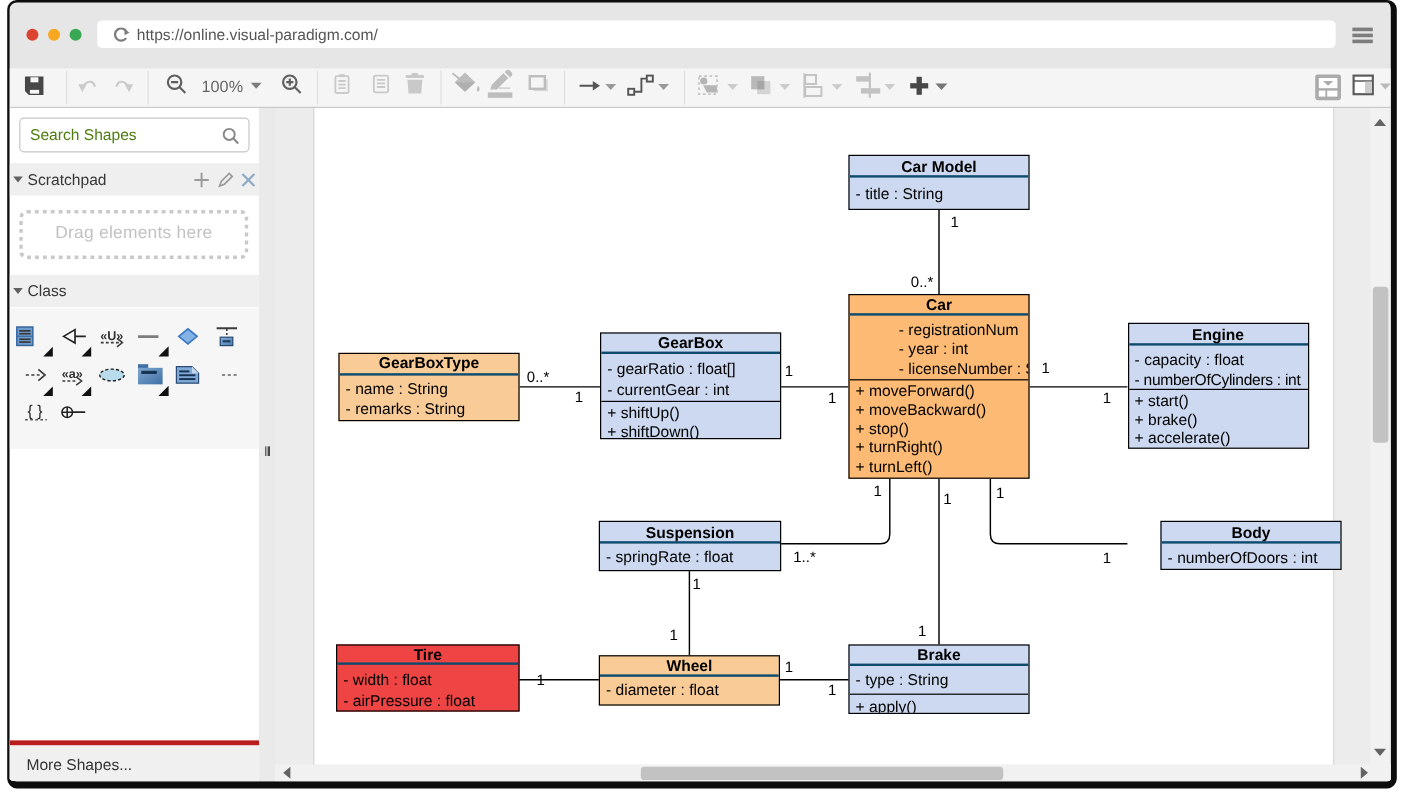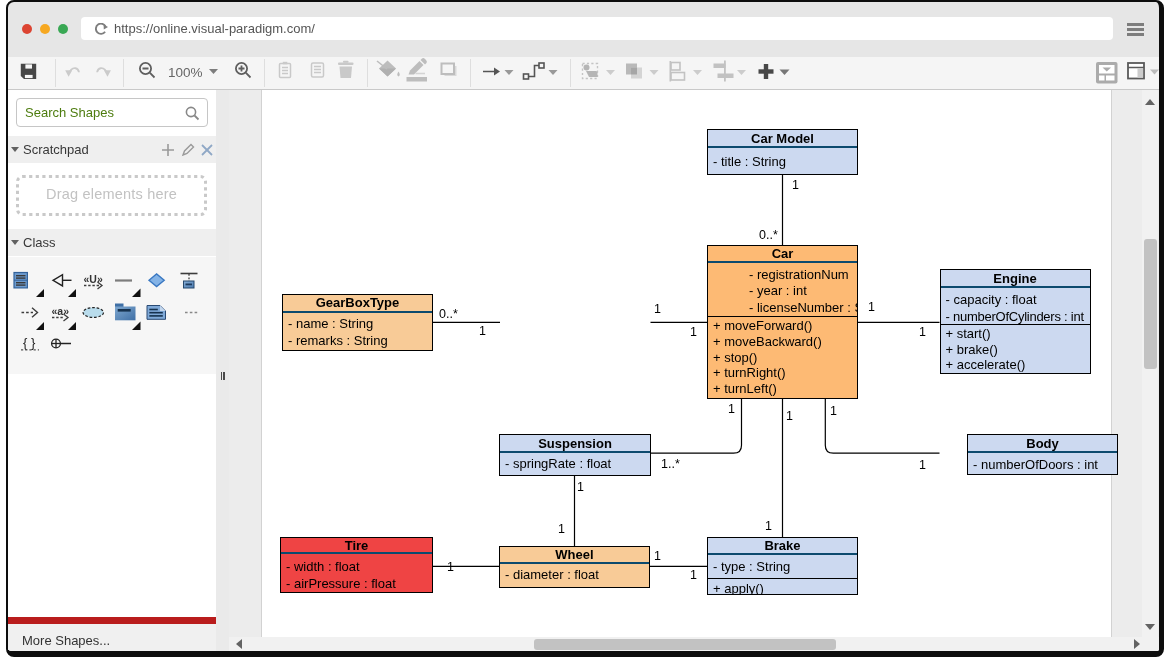--- a/index.html
+++ b/index.html
@@ -25,21 +25,21 @@
     font-size:13px; color:#383838; line-height:27px; }
   .shead .tri { position:absolute; left:3px; top:11px; width:0; height:0;
     border-left:4.5px solid transparent; border-right:4.5px solid transparent;
     border-top:5px solid #616161; }
   .shead .lbl { position:absolute; left:15px; }
   #dragbox { position:absolute; left:8px; top:85px; width:191px; height:41px; }
   #dragbox span { display:block; text-align:center; font-size:14.5px; color:#c2c2c2;
     margin-top:11px; letter-spacing:0.2px; }
   #palette { position:absolute; left:0; top:166.5px; width:208px; height:117px; background:#f6f6f6; }
   #moreshapes { position:absolute; left:0; top:527px; width:208px; height:34px;
-    background:#f0f0f0; border-top:7px solid #b91c1c; font-size:13px; color:#333;
+    background:#f0f0f0; border-top:4px solid #b91c1c; font-size:13px; color:#333;
     line-height:33px; padding-left:14px; }
   #splitter { position:absolute; left:208px; top:88px; width:13px; height:563px; background:#eaeaea; }
   #splitter .h { position:absolute; top:282px; width:1.6px; height:8px; background:#4a4a4a; }
   
   #canvas { position:absolute; left:221px; top:88px; width:930px; height:563px; background:#ececec; }
   #page { position:absolute; left:253px; top:88px; width:851px; height:549px; background:#fff;
     border-left:1px solid #d2d2d2; border-right:1px solid #d2d2d2; }
   
   #vsb { position:absolute; left:1134px; top:88px; width:16px; height:549px; background:#f1f1f1; }
   #vthumb { position:absolute; left:1.5px; top:149px; width:13px; height:130px;
@@ -396,20 +396,31 @@
         <div style="line-height:16.5px">- licenseNumber : String</div>
       </div>
     <div class="sec ops">
         <div style="line-height:15.8px">+ moveForward()</div>
         <div style="line-height:15.8px">+ moveBackward()</div>
         <div style="line-height:15.8px">+ stop()</div>
         <div style="line-height:15.8px">+ turnRight()</div>
         <div style="line-height:15.8px">+ turnLeft()</div>
       </div>
   </div>
+  <div class="cls blue" style="left:500px;top:277px;width:151px;height:89px;">
+    <div class="hd" style="height:17px;line-height:16px;">GearBox</div>
+    <div class="sec" style="height:38.5px;padding-top:4px;">
+        <div>- gearRatio : float[]</div>
+        <div>- currentGear : int</div>
+      </div>
+    <div class="sec ops" style="padding-top:1.5px;">
+        <div style="line-height:15.5px">+ shiftUp()</div>
+        <div style="line-height:15.5px">+ shiftDown()</div>
+      </div>
+  </div>
   <div class="cls orange" style="left:282px;top:294px;width:151px;height:57px;">
     <div class="hd" style="height:17.5px;line-height:16.5px;">GearBoxType</div>
     <div class="sec" style="padding-top:2.5px;">
         <div>- name : String</div>
         <div>- remarks : String</div>
       </div>
   </div>
   <div class="cls blue" style="left:939.5px;top:269px;width:151px;height:105px;">
     <div class="hd" style="height:18px;line-height:17px;">Engine</div>
     <div class="sec" style="height:36px;padding-top:2.5px;">

